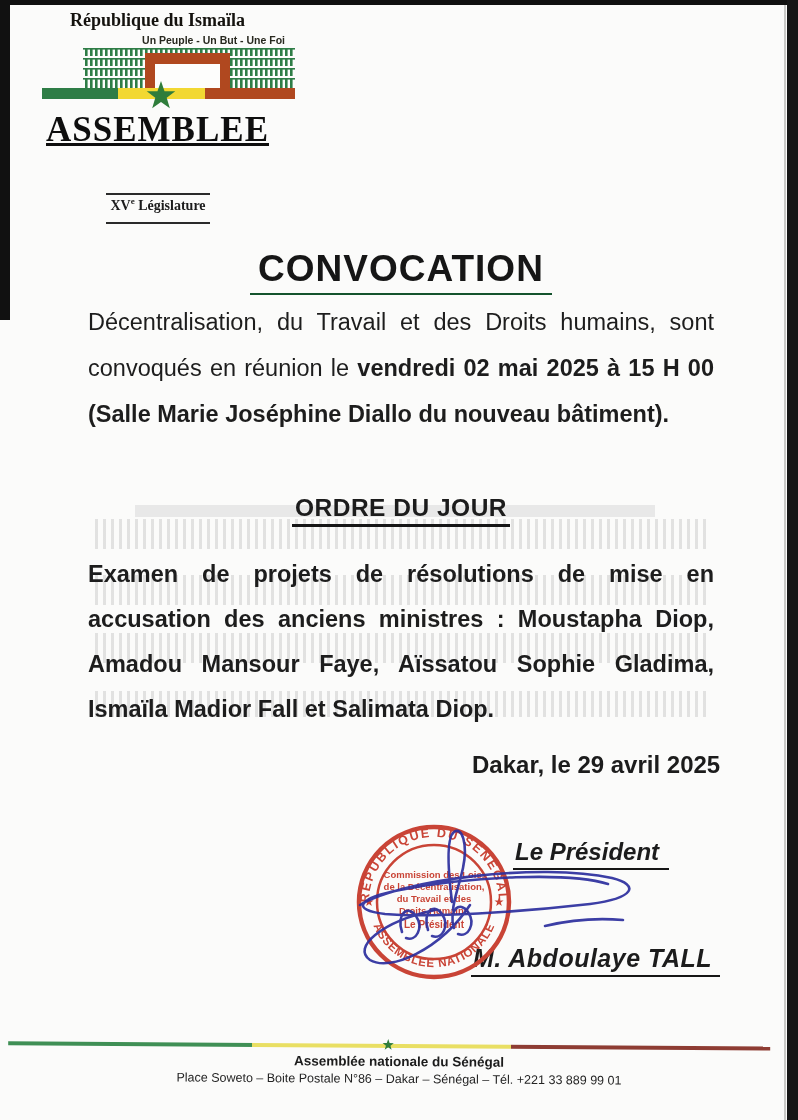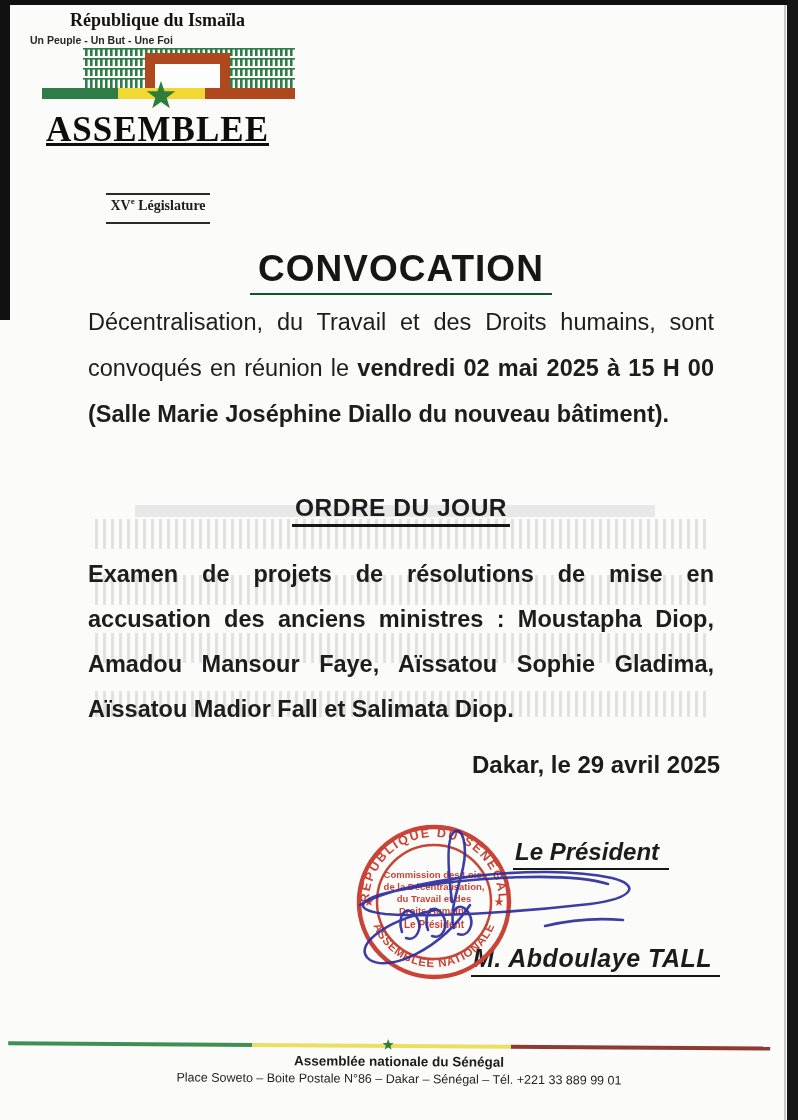--- a/index.html
+++ b/index.html
@@ -9,21 +9,21 @@
   
   .edge-top{position:absolute;left:0;top:0;width:100%;height:5px;background:#101010;z-index:60;}
   .edge-right{position:absolute;right:0;top:0;width:11px;height:100%;background:#161616;z-index:60;}
   .edge-right-line{position:absolute;left:784px;top:0;width:2px;height:100%;background:#c9c9c7;z-index:59;}
   .edge-left{position:absolute;left:0;top:0;width:10px;height:320px;background:#111;z-index:60;}
 
   
   .logo{position:absolute;left:30px;top:10px;width:255px;z-index:5;}
   .country{width:100%;text-align:center;font-family:"Liberation Serif",serif;font-weight:bold;
            font-size:18px;color:#14120e;}
-  .motto{width:100%;text-align:left;font-size:10.5px;font-weight:bold;margin-top:3px;color:#28281f;}
+  .motto{width:100%;text-align:right;font-size:10.5px;font-weight:bold;margin-top:3px;color:#28281f;}
   .crest{position:absolute;left:0;top:38px;width:270px;height:66px;}
   .assemblee{position:absolute;left:0;top:100px;width:255px;text-align:center;
              font-family:"Liberation Serif",serif;font-weight:bold;font-size:35px;
              letter-spacing:1px;color:#0e0e0e;white-space:nowrap;text-decoration:underline;}
   .nationale-row{position:absolute;left:0;top:144px;width:255px;display:flex;align-items:center;
                  justify-content:center;gap:7px;}
   .dbl-rule{width:38px;height:8px;border-top:2px solid #111;border-bottom:2px solid #111;box-sizing:border-box;}
   .nationale{font-size:24px;font-weight:400;letter-spacing:1px;color:#161616;
              transform:scaleX(.9);white-space:nowrap;}
   .leg{position:absolute;left:72px;top:183px;width:112px;text-align:center;}
@@ -134,21 +134,21 @@
   </div>
 
   <div class="agenda-head-wrap">
     <span class="agenda-head">ORDRE DU JOUR</span>
   </div>
 
   <div class="para p2">
     <div class="jline"><span>Examen de projets de résolutions de mise en</span></div>
     <div class="jline"><span>accusation des anciens ministres : Moustapha Diop,</span></div>
     <div class="jline"><span>Amadou Mansour Faye, Aïssatou Sophie Gladima,</span></div>
-    <div class="jline last"><span>Aïssatou Madior Fall et Salimata Diop.</span></div>
+    <div class="jline last"><span>Ismaïla Madior Fall et Salimata Diop.</span></div>
   </div>
 
   <div class="dateline">Dakar, le 29 avril 2025</div>
 
   <div class="president">Le Président</div>
   <div class="signer-name">M. Abdoulaye TALL</div>
 
   <svg class="stamp" viewBox="0 0 164 164">
     <g fill="none" stroke="#c94436">
       <circle cx="82" cy="82" r="75" stroke-width="4.5"></circle>

